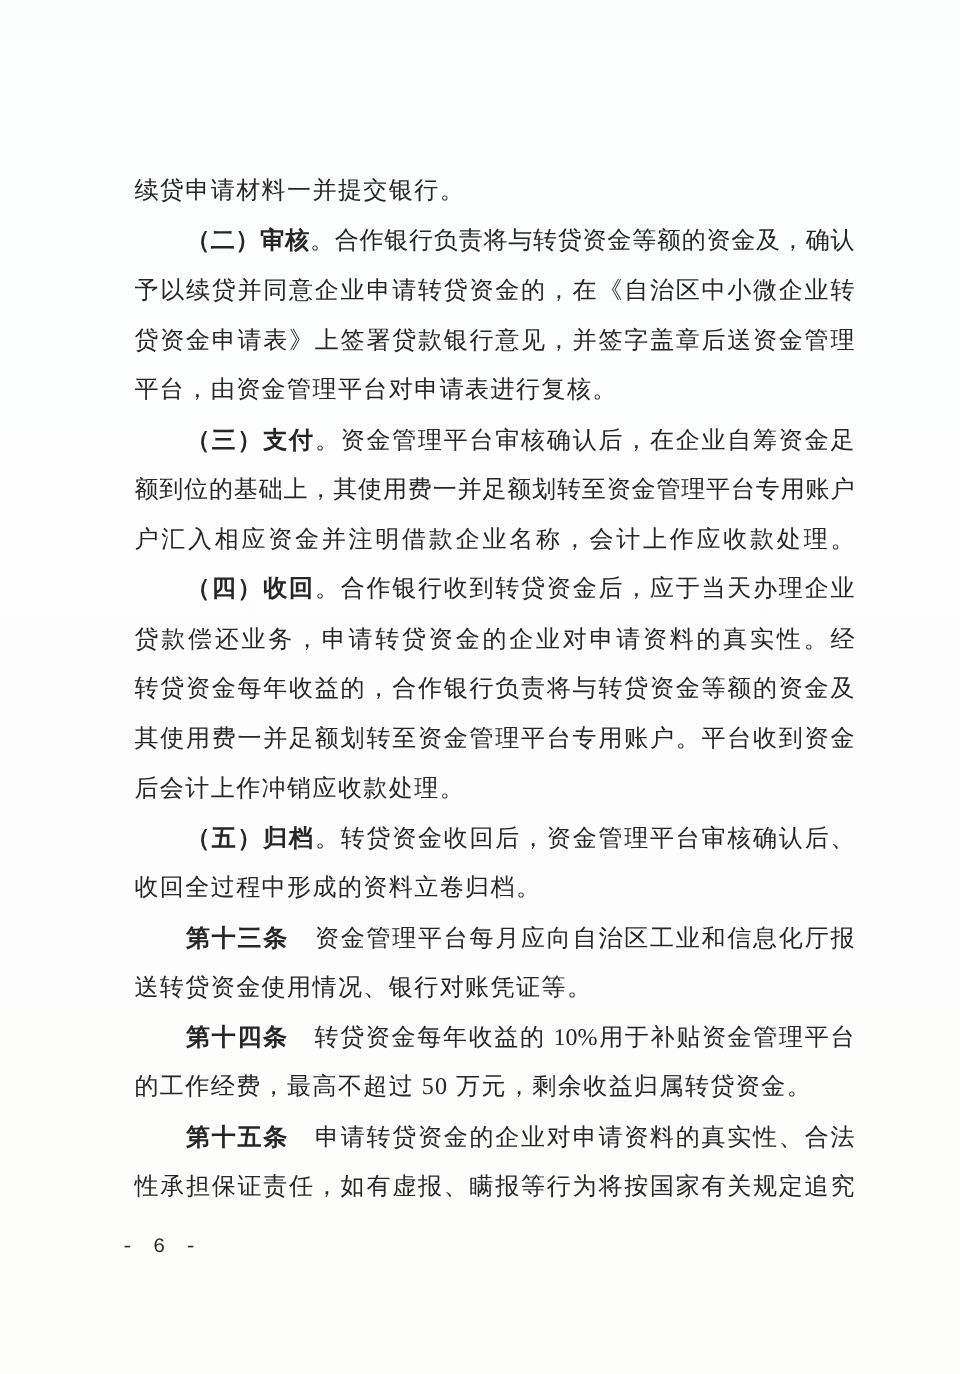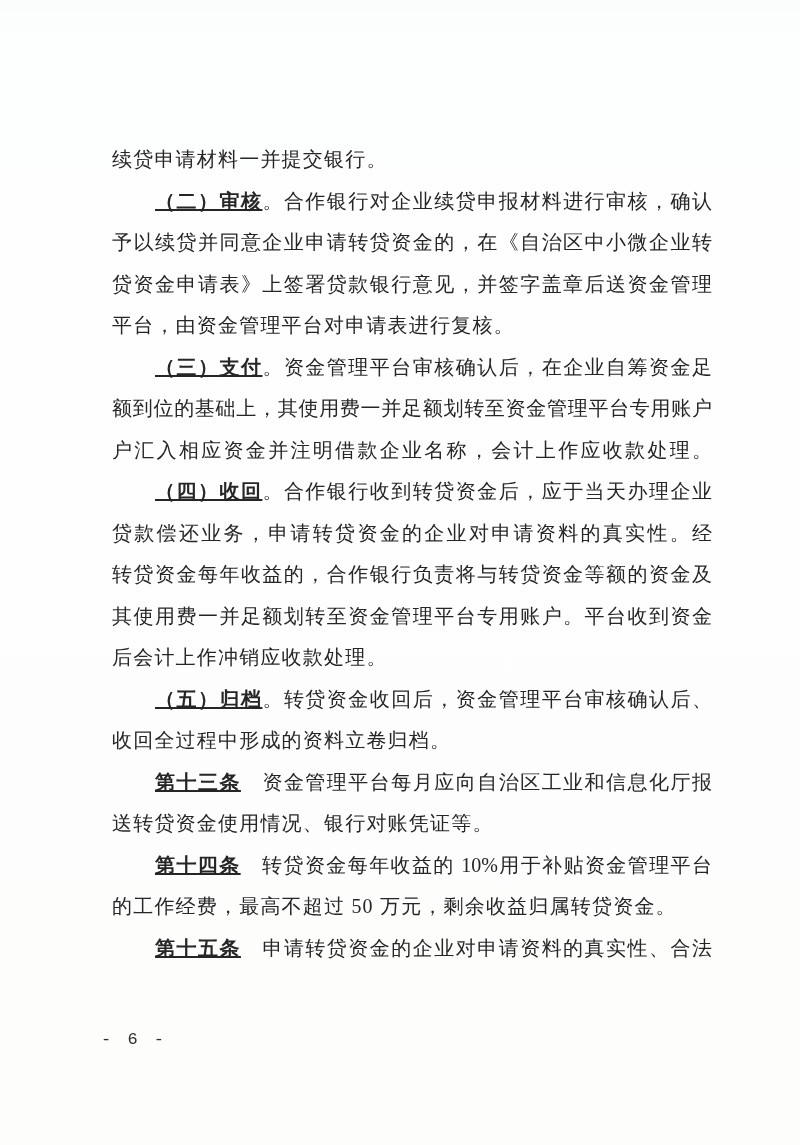--- a/index.html
+++ b/index.html
@@ -37,21 +37,20 @@
     white-space: normal;
     letter-spacing: 0;
     text-align: justify;
     text-align-last: justify;
   }
   .line.indent {
     text-indent: 43px;
   }
   .head {
     font-weight: bold;
-    text-decoration: underline;
   }
   .footer {
     position: absolute;
     left: 101px;
     top: 1028px;
     font-size: 17px;
     line-height: 24px;
     letter-spacing: 3px;
     color: #2e2e2e;
     font-family: "Liberation Mono", "DejaVu Sans Mono", monospace;
@@ -59,21 +58,21 @@
 </style>
 </head>
 <body>
 
 <div class="page">
 
   <div class="textblock">
 
     <div class="line"><span class="head"></span><span>续贷申请材料一并提交银行。</span></div>
 
-    <div class="line fill indent"><span class="head">（二）审核</span><span>。合作银行对企业续贷申报材料进行审核，确认</span></div>
+    <div class="line fill indent"><span class="head">（二）审核</span><span>。合作银行负责将与转贷资金等额的资金及，确认</span></div>
 
     <div class="line fill"><span class="head"></span><span>予以续贷并同意企业申请转贷资金的，在《自治区中小微企业转</span></div>
 
     <div class="line fill"><span class="head"></span><span>贷资金申请表》上签署贷款银行意见，并签字盖章后送资金管理</span></div>
 
     <div class="line"><span class="head"></span><span>平台，由资金管理平台对申请表进行复核。</span></div>
 
     <div class="line fill indent"><span class="head">（三）支付</span><span>。资金管理平台审核确认后，在企业自筹资金足</span></div>
 
     <div class="line fill"><span class="head"></span><span>额到位的基础上，其使用费一并足额划转至资金管理平台专用账户</span></div>
@@ -97,18 +96,19 @@
     <div class="line fill indent"><span class="head">第十三条</span><span>　资金管理平台每月应向自治区工业和信息化厅报</span></div>
 
     <div class="line"><span class="head"></span><span>送转贷资金使用情况、银行对账凭证等。</span></div>
 
     <div class="line fill indent"><span class="head">第十四条</span><span>　转贷资金每年收益的 10%用于补贴资金管理平台</span></div>
 
     <div class="line"><span class="head"></span><span>的工作经费，最高不超过 50 万元，剩余收益归属转贷资金。</span></div>
 
     <div class="line fill indent"><span class="head">第十五条</span><span>　申请转贷资金的企业对申请资料的真实性、合法</span></div>
 
+    <div class="line fill"><span class="head"></span><span>性承担保证责任，如有虚报、瞒报等行为将按国家有关规定追究</span></div>
 
   </div>
 
   <div class="footer">- 6 -</div>
 
 </div>
 
 </body></html>

